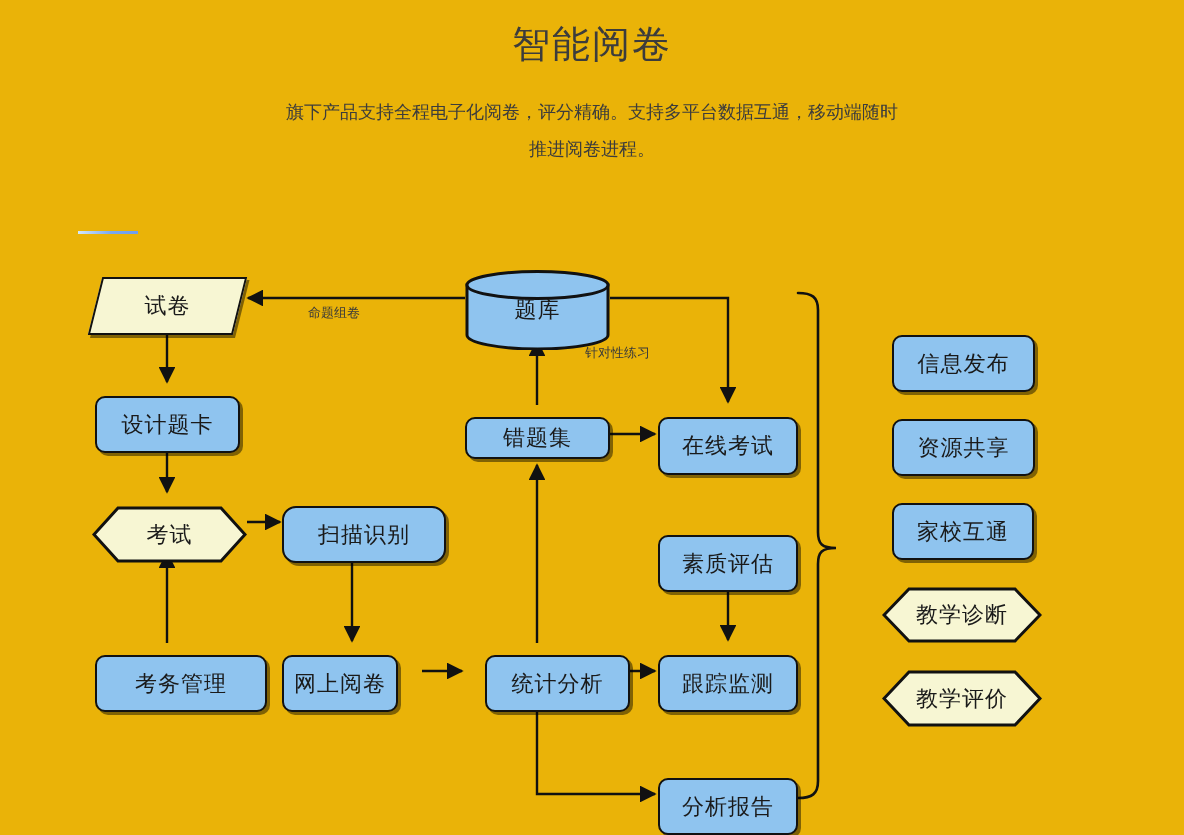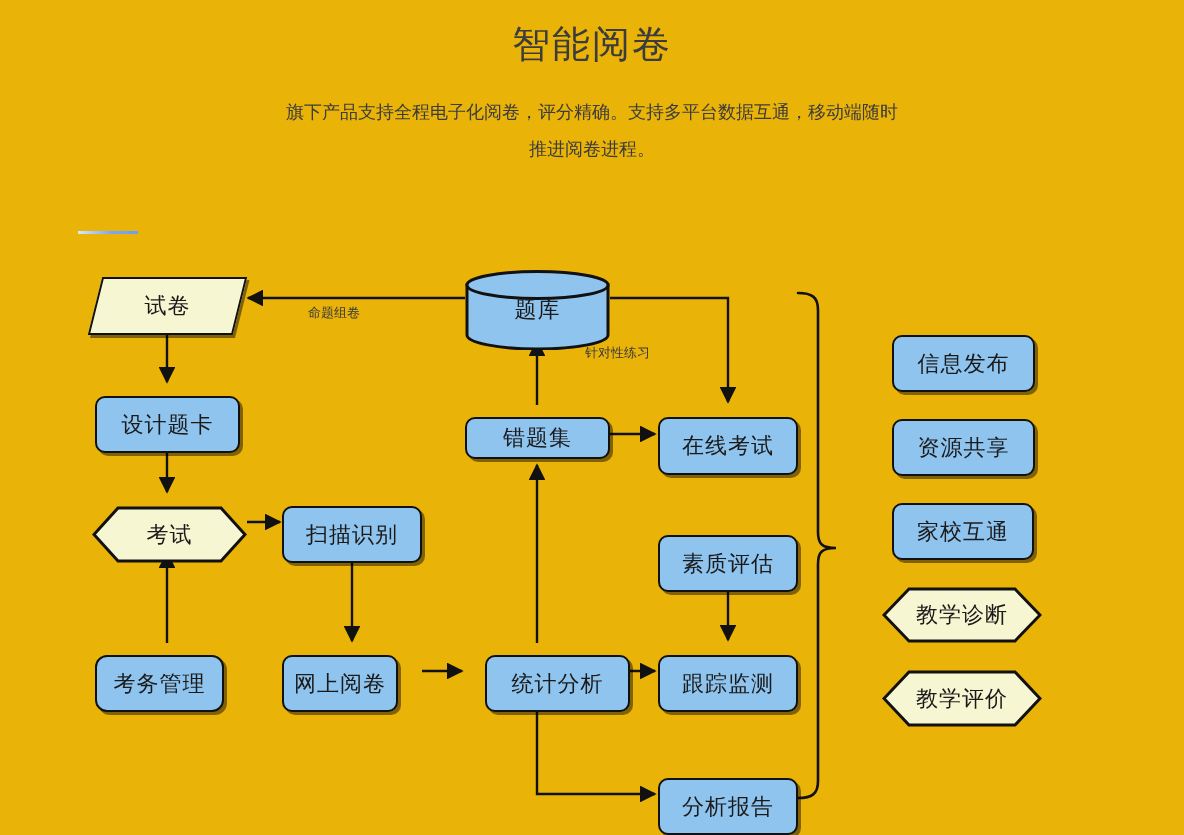--- a/index.html
+++ b/index.html
@@ -210,25 +210,25 @@
 
     <div class="node hexy" style="left:92px; top:254px; width:155px; height:57px;">
       <span class="shape">
         <svg viewBox="0 0 155 57" preserveAspectRatio="none">
           <polygon points="26,2 129,2 153,28.5 129,55 26,55 2,28.5" fill="#f7f6d3" stroke="#111111" stroke-width="3"></polygon>
         </svg>
       </span>
       <span class="lbl">考试</span>
     </div>
 
-    <div class="node rect" style="left:95px; top:403px; width:129px; height:57px;border-radius:12px;">
+    <div class="node rect" style="left:95px; top:403px; width:172px; height:57px;">
       <span class="lbl">考务管理</span>
     </div>
 
-    <div class="node rect" style="left:282px; top:254px; width:140px; height:57px;">
+    <div class="node rect" style="left:282px; top:254px; width:164px; height:57px;border-radius:14px;">
       <span class="lbl">扫描识别</span>
     </div>
 
     <div class="node rect" style="left:282px; top:403px; width:116px; height:57px;">
       <span class="lbl">网上阅卷</span>
     </div>
 
     <div class="node cyl" style="left:465px; top:18px; width:145px; height:80px;">
       <span class="shape">
         <svg viewBox="0 0 145 80" preserveAspectRatio="none">

